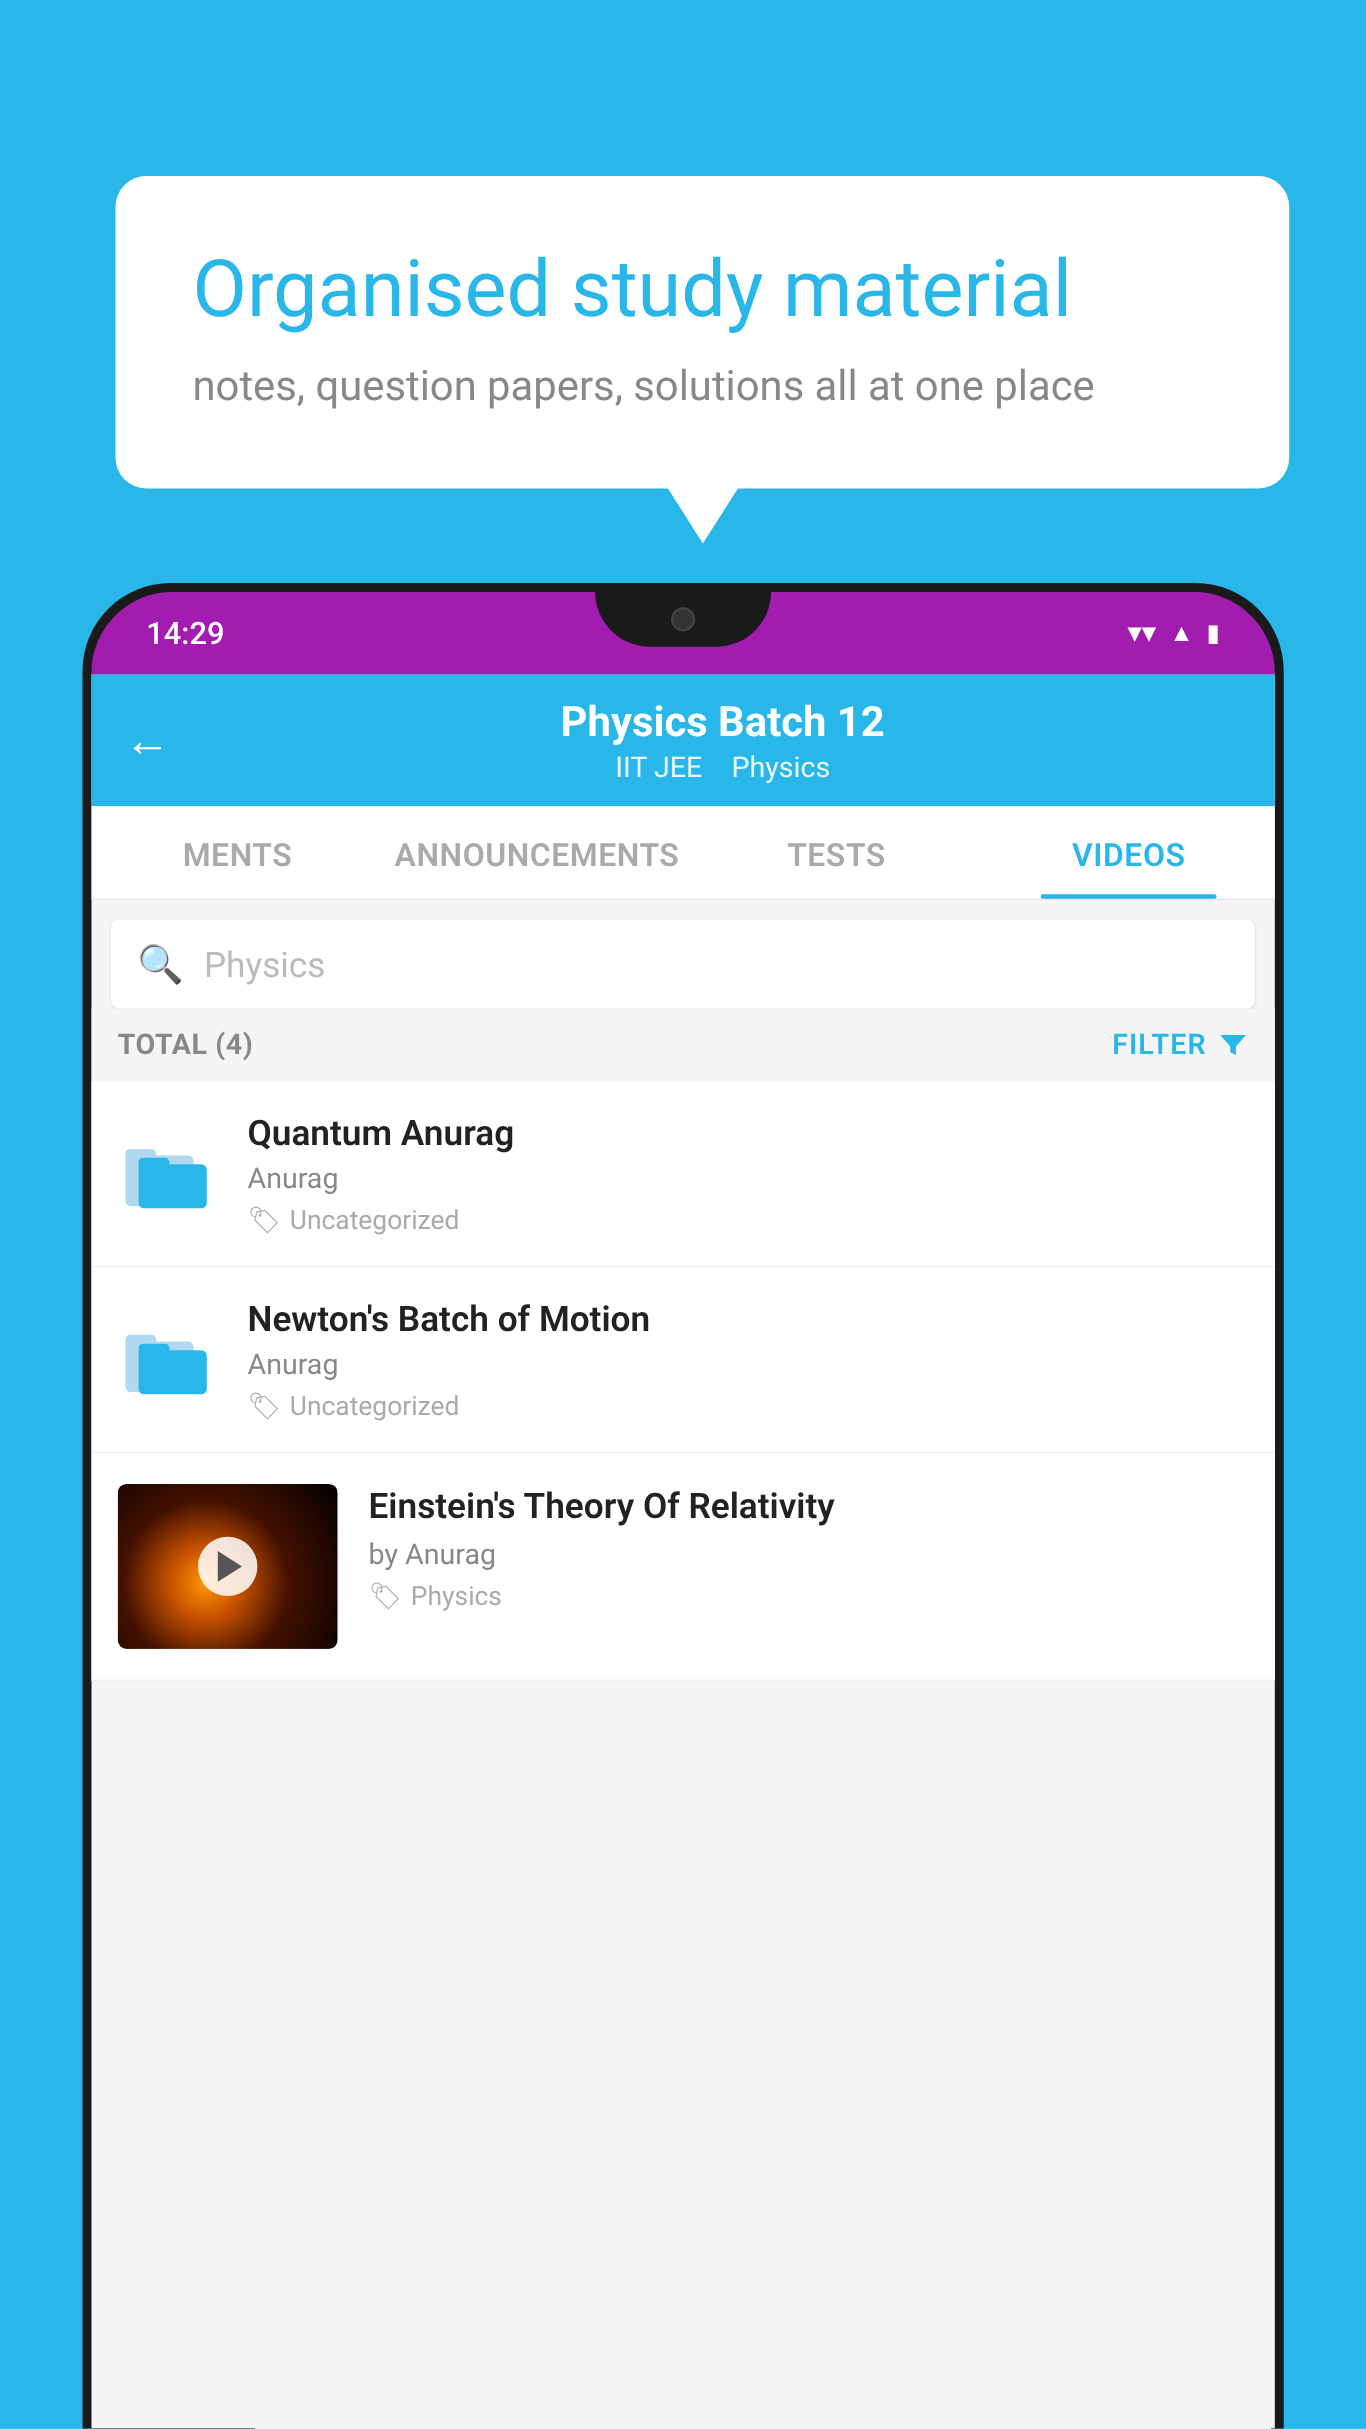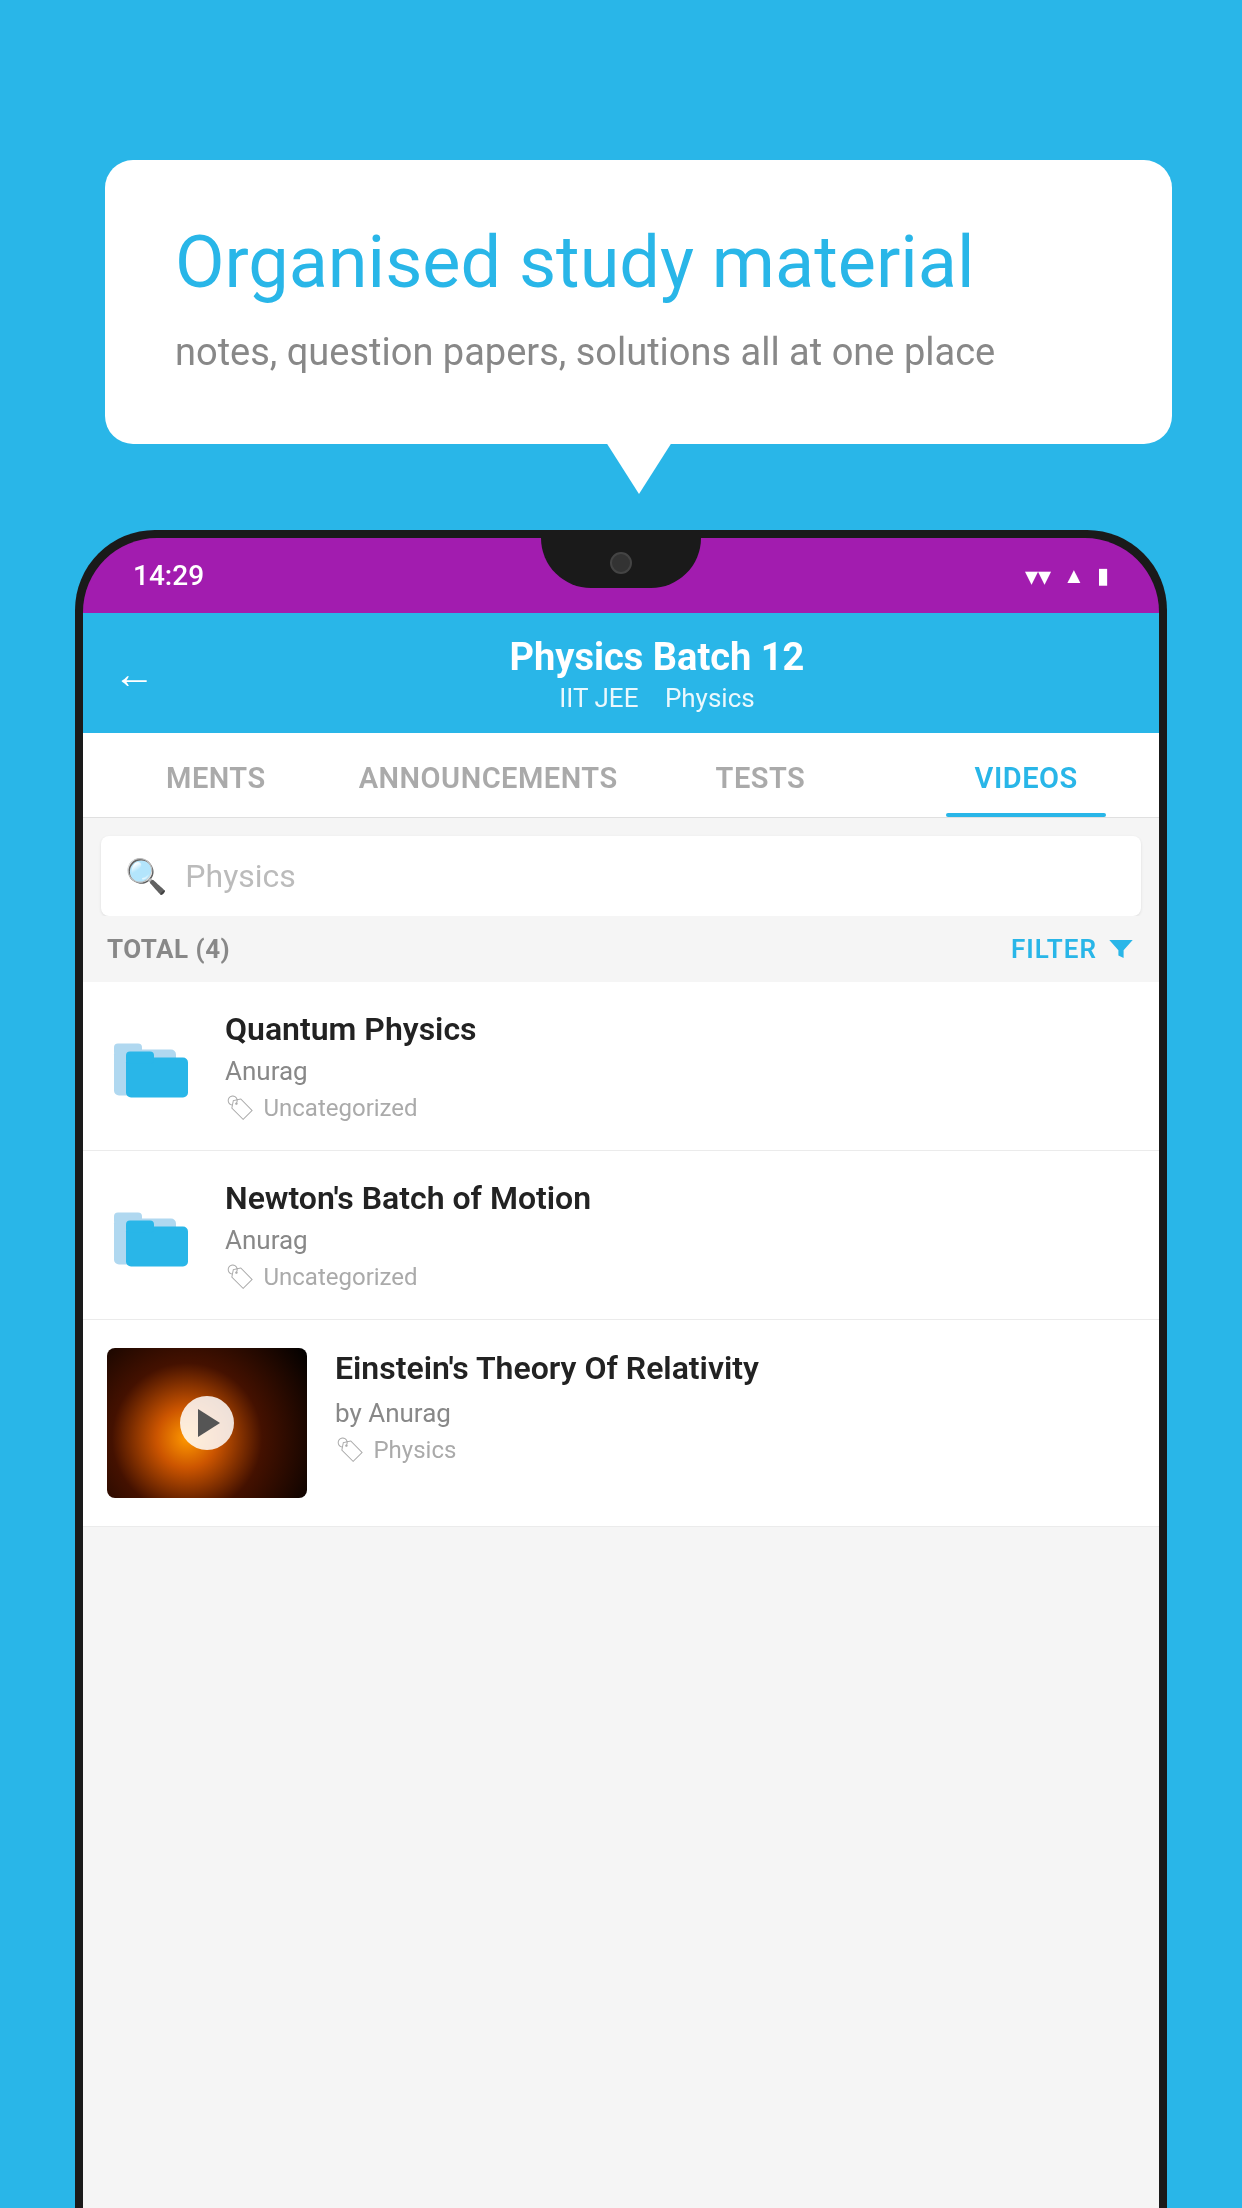--- a/index.html
+++ b/index.html
@@ -418,21 +418,21 @@
             <svg class="folder-svg" viewBox="0 0 80 70" fill="none" xmlns="http://www.w3.org/2000/svg">
 
               <rect x="2" y="18" width="62" height="46" rx="5" fill="#b0d8f0"></rect>
               <rect x="2" y="12" width="28" height="12" rx="4" fill="#b0d8f0"></rect>
 
               <rect x="14" y="26" width="62" height="40" rx="5" fill="#29b6e8"></rect>
               <rect x="14" y="20" width="28" height="12" rx="4" fill="#29b6e8"></rect>
             </svg>
           </div>
           <div class="item-info">
-            <div class="item-title">Quantum Physics</div>
+            <div class="item-title">Quantum Anurag</div>
             <div class="item-author">Anurag</div>
             <div class="item-tag">
               <span>🏷</span>
               <span>Uncategorized</span>
             </div>
           </div>
         </div>
 
         <div class="list-item">
           <div class="item-icon">

